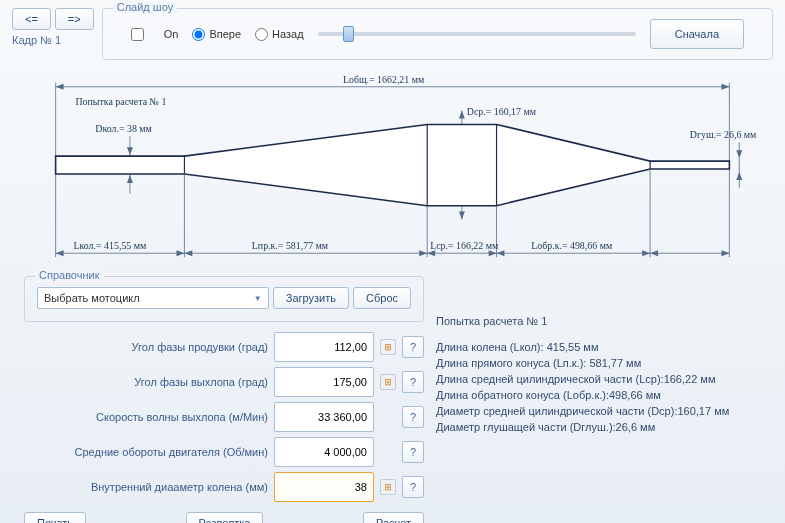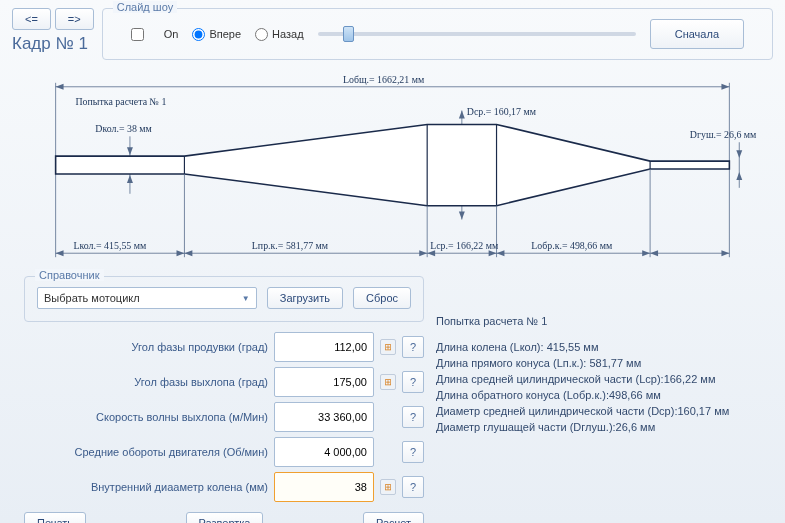--- a/index.html
+++ b/index.html
@@ -1,39 +1,39 @@
 <!DOCTYPE html>
 <html><head>
 <meta charset="utf-8">
 <style>
 * { box-sizing: border-box; margin: 0; padding: 0; }
 body { font-family: Tahoma, Arial, sans-serif; font-size: 11px; color: #333; background: linear-gradient(#f8fafc, #e8eef5); width: 785px; height: 523px; overflow: hidden; }
 .top-bar { display: flex; align-items: flex-start; padding: 8px 12px 4px; gap: 8px; }
 .nav-group { display: flex; flex-direction: column; gap: 4px; }
 .nav-btns { display: flex; gap: 4px; }
 .btn { background: linear-gradient(#fff, #eef2f7); border: 1px solid #a8bdd6; border-radius: 3px; padding: 4px 12px; font-size: 11px; cursor: pointer; color: #2c4a7a; }
-.frame-label { font-size: 17px; color: #4a6a9a; }
+.frame-label { font-size: 11px; color: #4a6a9a; }
 .fieldset { border: 1px solid #c8d4e4; border-radius: 4px; padding: 8px 12px; position: relative; }
 .fieldset-title { position: absolute; top: -8px; left: 10px; background: #f2f6fb; padding: 0 4px; font-size: 11px; color: #5a7aa8; }
 .slideshow { flex: 1; display: flex; align-items: center; gap: 14px; padding: 10px 28px; }
 .checkbox { display: flex; align-items: center; gap: 20px; }
 .checkbox input { width: 13px; height: 13px; }
 .radio { display: flex; align-items: center; gap: 4px; }
 .radio input { width: 13px; height: 13px; }
 .slider { flex: 1; display: flex; align-items: center; }
 .slider-track { flex: 1; height: 4px; background: #d0d8e4; border-radius: 2px; position: relative; }
 .slider-thumb { position: absolute; left: 8%; top: -6px; width: 11px; height: 16px; background: linear-gradient(#cfe4f7, #9fc4e8); border: 1px solid #6a94c4; border-radius: 2px; }
 .btn-wide { padding: 8px 24px; }
 .diagram { margin: 6px 16px; position: relative; height: 200px; }
 .diagram svg { width: 100%; height: 100%; }
 .diagram text { font-size: 10px; fill: #223a5e; font-family: Tahoma; }
 .main { display: flex; padding: 0 24px; gap: 12px; }
 .left { width: 400px; }
 .ref-fieldset { padding: 10px 12px 12px; }
-.ref-row { display: flex; gap: 10px; align-items: center; }
+.ref-row { display: flex; gap: 4px; align-items: center; }
 .select { flex: 1; height: 22px; border: 1px solid #a8bdd6; border-radius: 2px; padding: 2px 6px; font-size: 11px; background: #fff; display: flex; align-items: center; justify-content: space-between; cursor: pointer; }
 .select-arrow { font-size: 8px; color: #5a7aa8; }
 .params { margin-top: 10px; }
 .param-row { display: flex; align-items: center; gap: 6px; margin-bottom: 5px; }
 .param-label { flex: 1; text-align: right; font-size: 11px; color: #3a5a8a; }
 .param-input { width: 100px; height: 30px; border: 1px solid #a8bdd6; border-radius: 2px; text-align: right; padding: 2px 6px; font-size: 11px; background: #fff; }
 .param-input.active { border-color: #f0a030; background: #fffef8; }
 .calc-icon { width: 16px; height: 16px; background: #eef2f7; border: 1px solid #c0ccdc; border-radius: 2px; display: flex; align-items: center; justify-content: center; font-size: 9px; cursor: pointer; color: #d88020; }
 .help-btn { width: 22px; height: 22px; border: 1px solid #a8bdd6; border-radius: 2px; background: linear-gradient(#fff,#eef2f7); font-size: 11px; cursor: pointer; color: #4a6a9a; }
 .action-btns { display: flex; gap: 0; margin-top: 10px; justify-content: space-between; }

